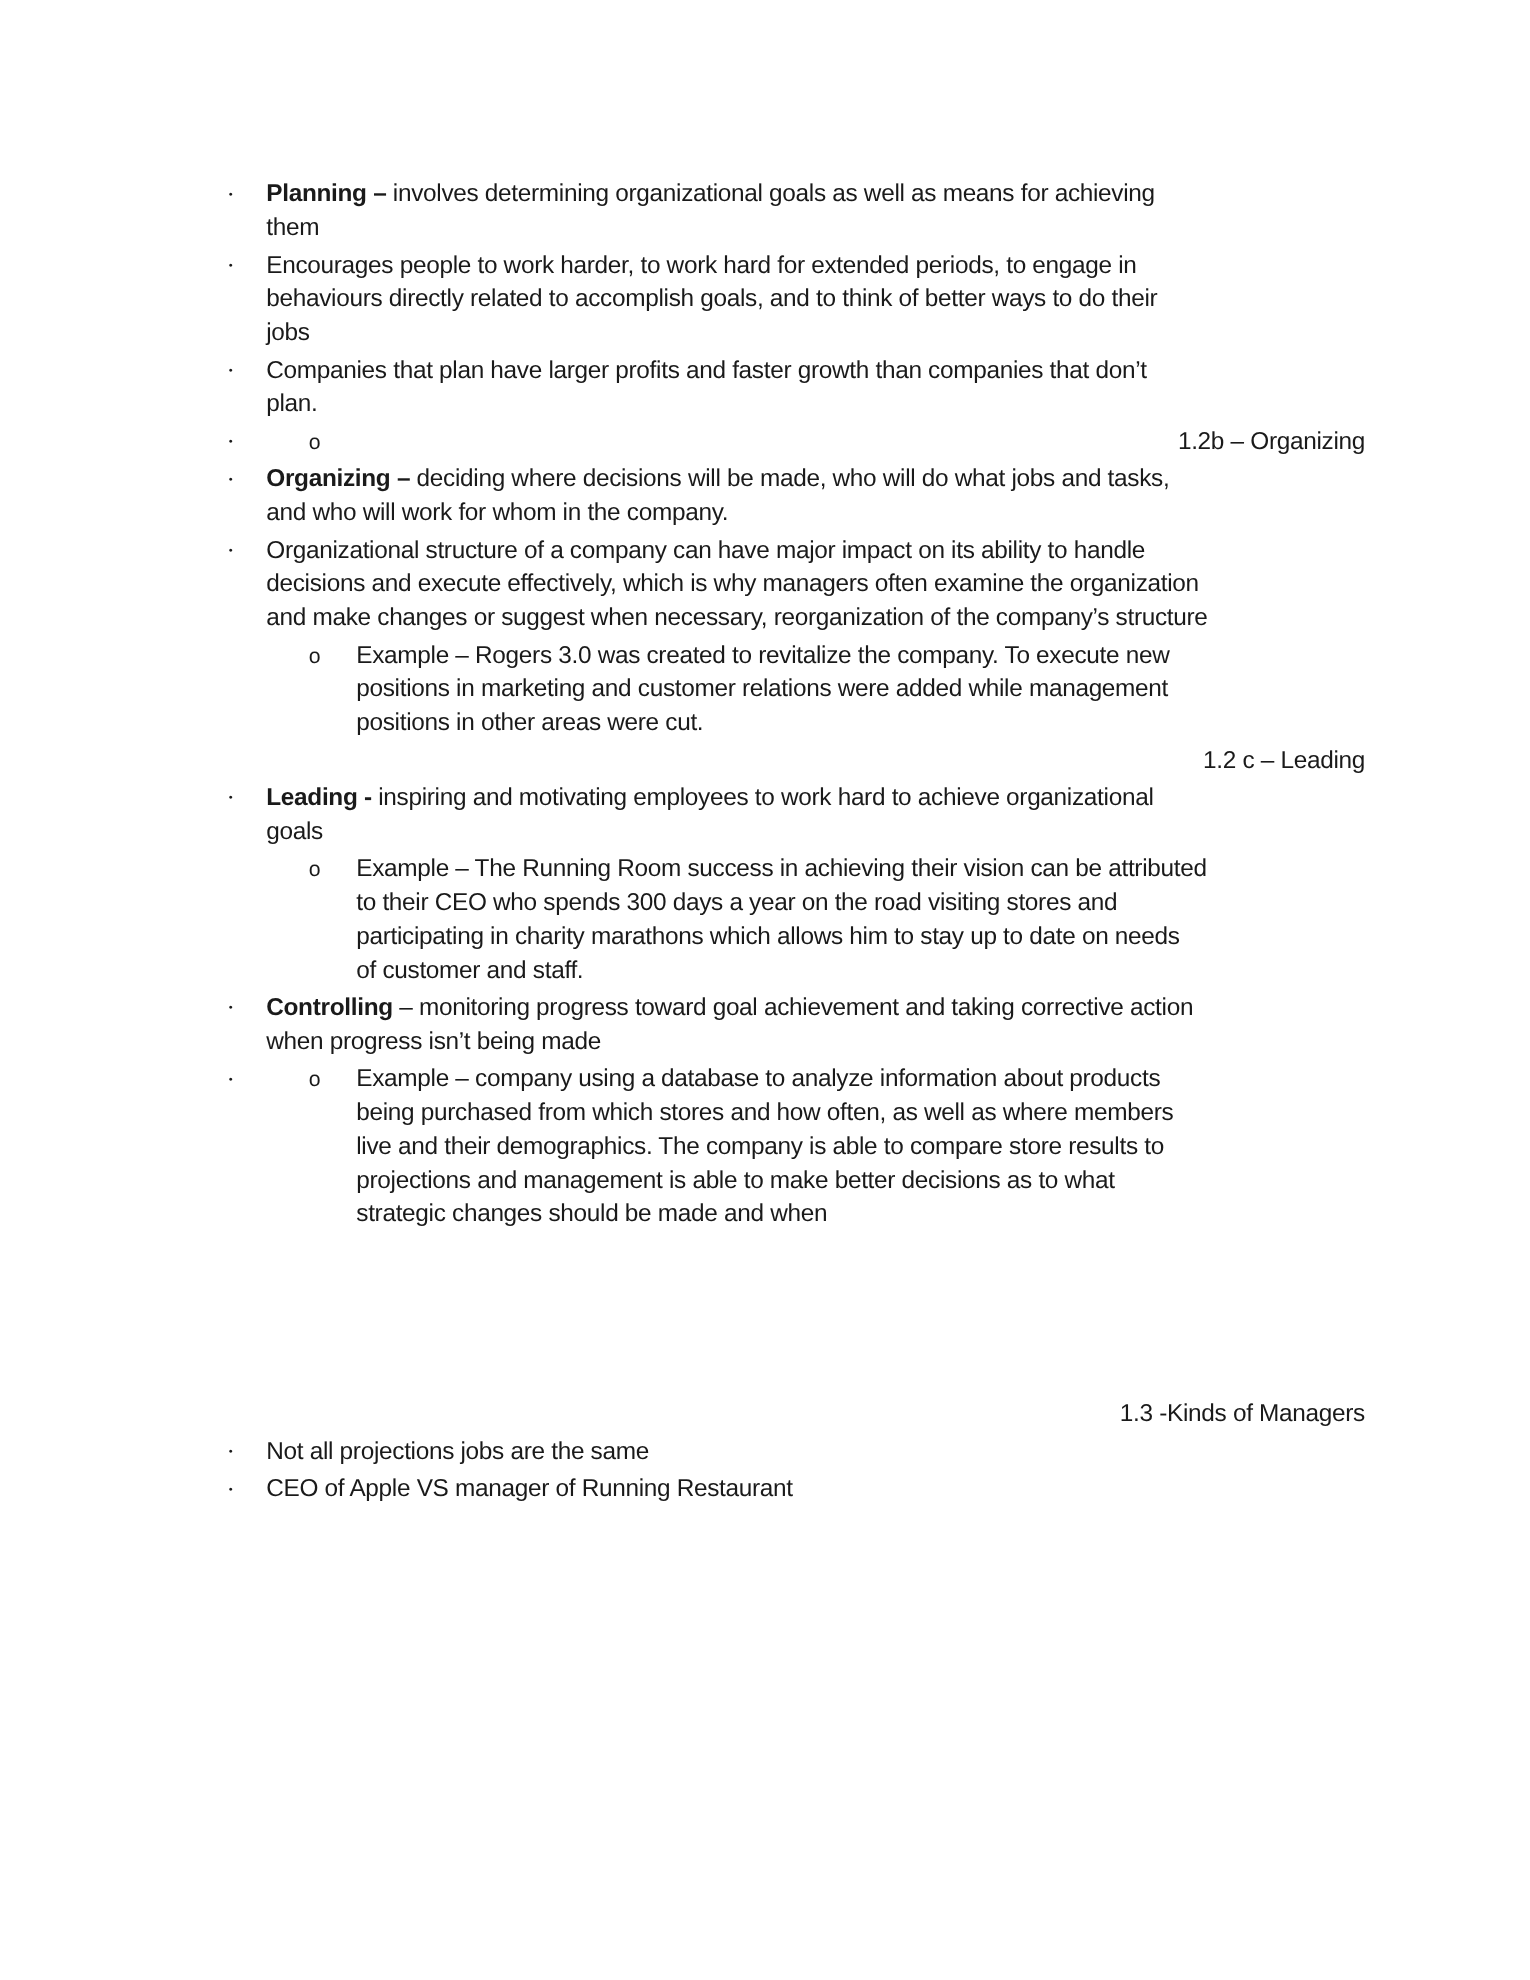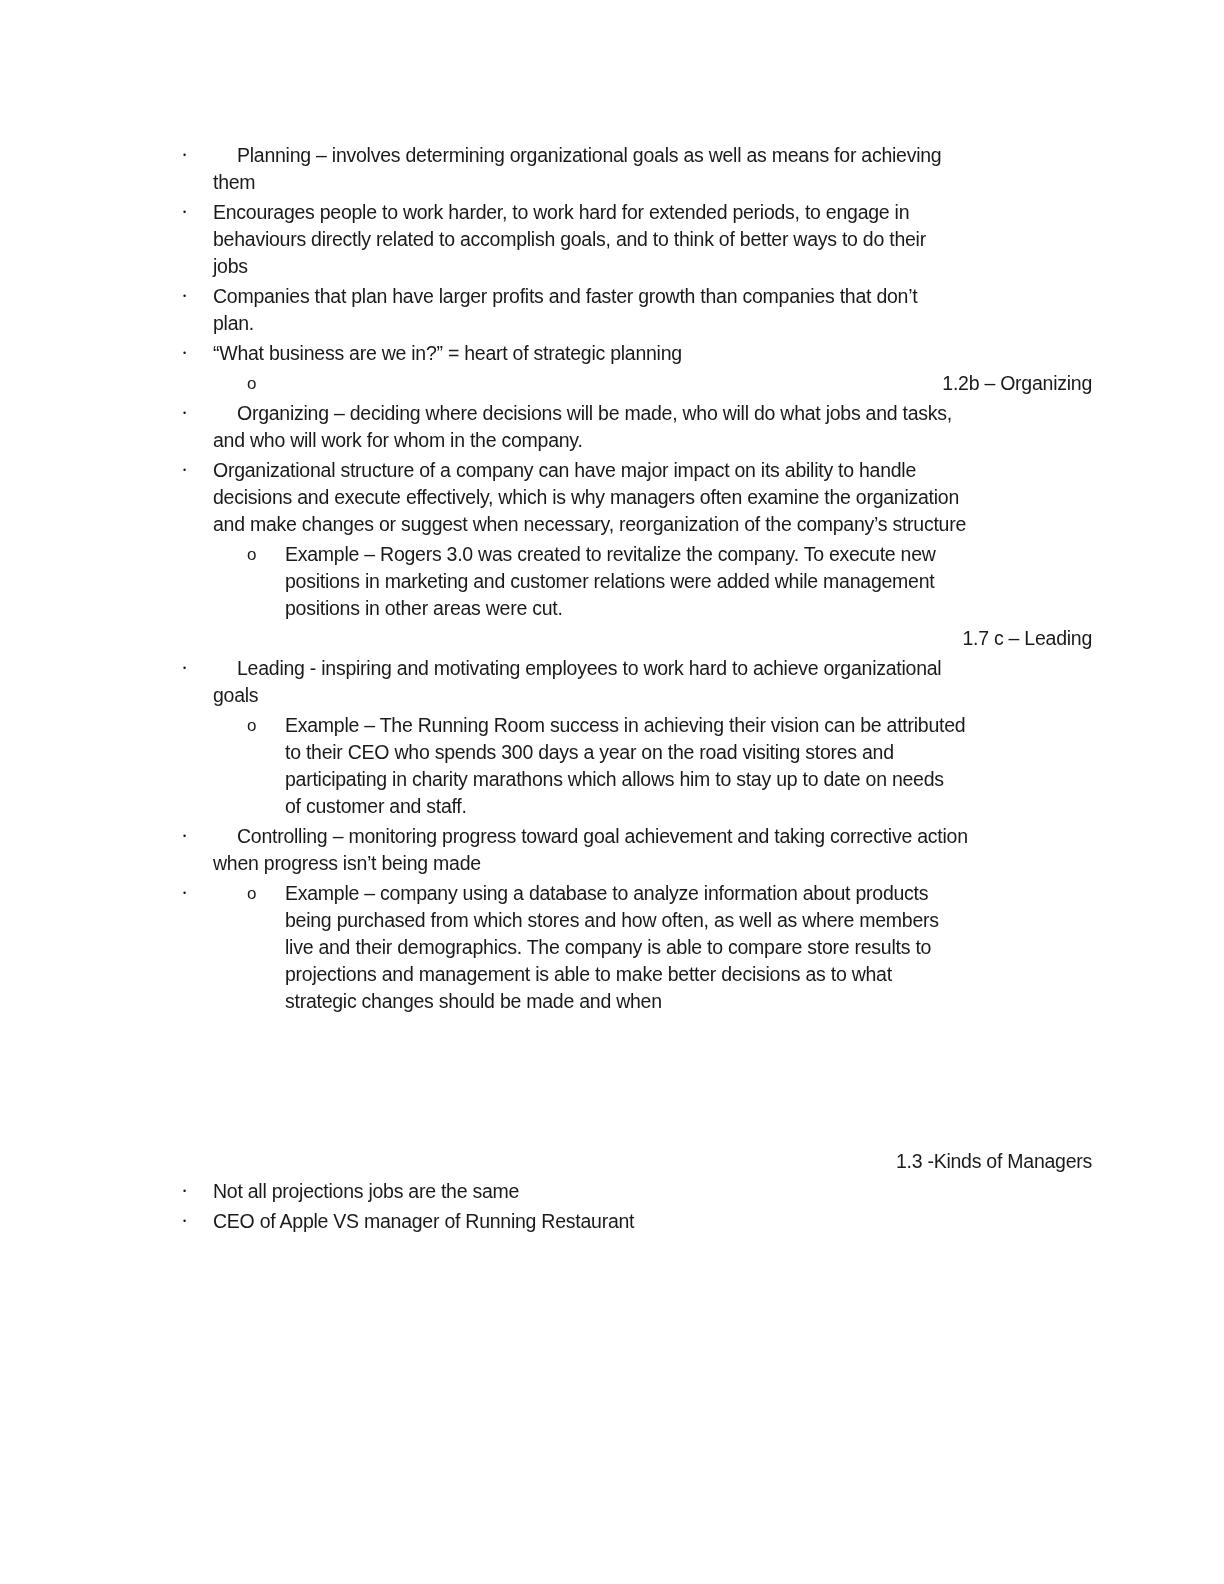--- a/index.html
+++ b/index.html
@@ -32,47 +32,47 @@
   .b2 { padding-left: 145px; }
   .marker {
     position: absolute;
     top: 0;
     height: 27px;
     line-height: 27px;
     color: #1a1a1a;
   }
   .m1 { left: 43px; font-size: 9px; }
   .m2 { left: 107px; font-size: 17px; }
-  b { font-weight: 400; margin-left: 24px; }
+  b { font-weight: 700; }
   .spacer { height: 130px; }
 </style>
 </head>
 <body>
 
 <div class="page">
   <div class="doc">
       <div class="para b1"><span class="marker m1">•</span><b>Planning –</b><span> involves determining organizational goals as well as means for achieving
 them</span></div>
       <div class="para b1"><span class="marker m1">•</span><span>Encourages people to work harder, to work hard for extended periods, to engage in
 behaviours directly related to accomplish goals, and to think of better ways to do their
 jobs</span></div>
       <div class="para b1"><span class="marker m1">•</span><span>Companies that plan have larger profits and faster growth than companies that don’t
 plan.</span></div>
-      <div class="para b1"><span class="marker m1">•</span><span>“What business are we in?” = heart of strategic planning</span></div>
+      <div class="para b1"><span class="marker m1">•</span></div>
       <div class="para b2"><span class="marker m2">o</span></div>
       <div class="para heading"><span>1.2b – Organizing</span></div>
       <div class="para b1"><span class="marker m1">•</span><b>Organizing –</b><span> deciding where decisions will be made, who will do what jobs and tasks,
 and who will work for whom in the company.</span></div>
       <div class="para b1"><span class="marker m1">•</span><span>Organizational structure of a company can have major impact on its ability to handle
 decisions and execute effectively, which is why managers often examine the organization
 and make changes or suggest when necessary, reorganization of the company’s structure</span></div>
       <div class="para b2"><span class="marker m2">o</span><span>Example – Rogers 3.0 was created to revitalize the company. To execute new
 positions in marketing and customer relations were added while management
 positions in other areas were cut.</span></div>
-      <div class="para heading"><span>1.7 c – Leading</span></div>
+      <div class="para heading"><span>1.2 c – Leading</span></div>
       <div class="para b1"><span class="marker m1">•</span><b>Leading -</b><span> inspiring and motivating employees to work hard to achieve organizational
 goals</span></div>
       <div class="para b2"><span class="marker m2">o</span><span>Example – The Running Room success in achieving their vision can be attributed
 to their CEO who spends 300 days a year on the road visiting stores and
 participating in charity marathons which allows him to stay up to date on needs
 of customer and staff.</span></div>
       <div class="para b1"><span class="marker m1">•</span><b>Controlling</b><span> – monitoring progress toward goal achievement and taking corrective action
 when progress isn’t being made</span></div>
       <div class="para b1"><span class="marker m1">•</span></div>
       <div class="para b2"><span class="marker m2">o</span><span>Example – company using a database to analyze information about products

